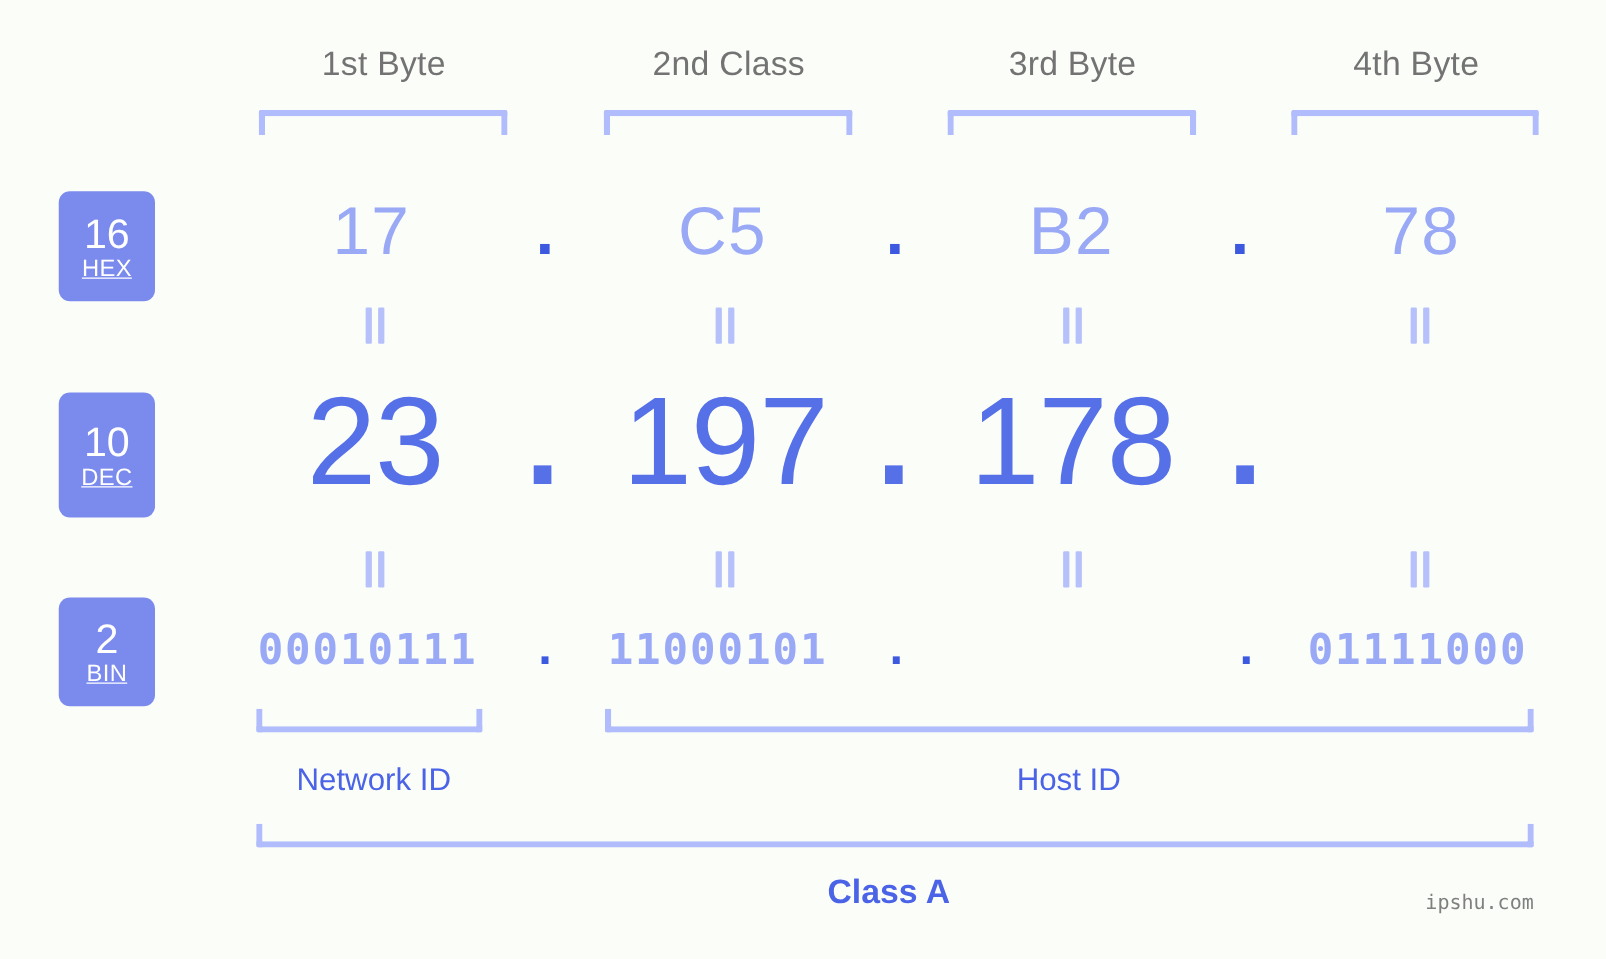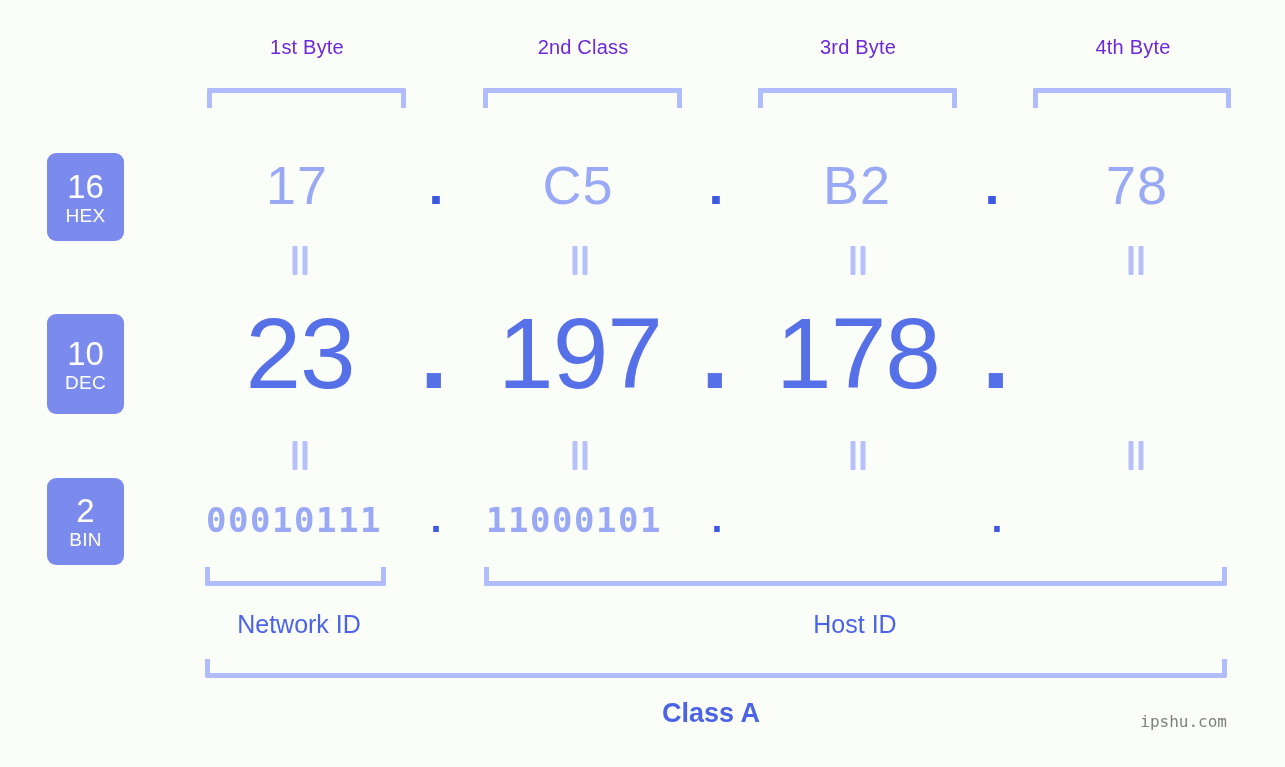--- a/index.html
+++ b/index.html
@@ -20,22 +20,22 @@
   }
   .ctr {
     position: absolute;
     transform: translateX(-50%);
     text-align: center;
     white-space: nowrap;
   }
 
   
   .byte-label {
-    font-size: 20px;
-    color: #6d28d9;
+    font-size: 27px;
+    color: #737373;
     font-weight: 400;
     letter-spacing: 0.2px;
     top: 36px;
   }
 
   
   .bracket-top {
     position: absolute;
     height: 20px;
     border-top: 5px solid #b0bcfb;
@@ -76,20 +76,21 @@
   .base-badge .num {
     font-size: 33px;
     font-weight: 400;
     letter-spacing: 0px;
   }
   .base-badge .name {
     font-size: 19px;
     font-weight: 400;
     margin-top: 3px;
     letter-spacing: 0.3px;
+    text-decoration: underline;
   }
   #badge-hex { top: 153px; height: 88px; }
   #badge-dec { top: 314px; height: 100px; }
   #badge-bin { top: 478px; height: 87px; }
 
   
   .hex-val {
     font-size: 54px;
     color: #9aa9f6;
     font-weight: 400;
@@ -255,20 +256,21 @@
   <div class="base-badge" id="badge-bin">
     <span class="num">2</span>
     <span class="name">BIN</span>
   </div>
 
   <div class="ctr bin-val" style="left:294px;">00010111</div>
   <div class="ctr bin-dot" style="left:436px;">.</div>
   <div class="ctr bin-val" style="left:574px;">11000101</div>
   <div class="ctr bin-dot" style="left:717px;">.</div>
   <div class="ctr bin-dot" style="left:997px;">.</div>
+  <div class="ctr bin-val" style="left:1134px;">01111000</div>
 
   <div class="bracket-bottom" style="left:205px; top:567px; width:181px;"></div>
   <div class="bracket-bottom" style="left:484px; top:567px; width:743px;"></div>
 
   <div class="ctr section-label" style="left:299px;">Network ID</div>
   <div class="ctr section-label" style="left:855px;">Host ID</div>
 
   <div class="bracket-bottom" style="left:205px; top:659px; width:1022px;"></div>
   <div class="ctr class-label" style="left:711px;">Class A</div>
 

